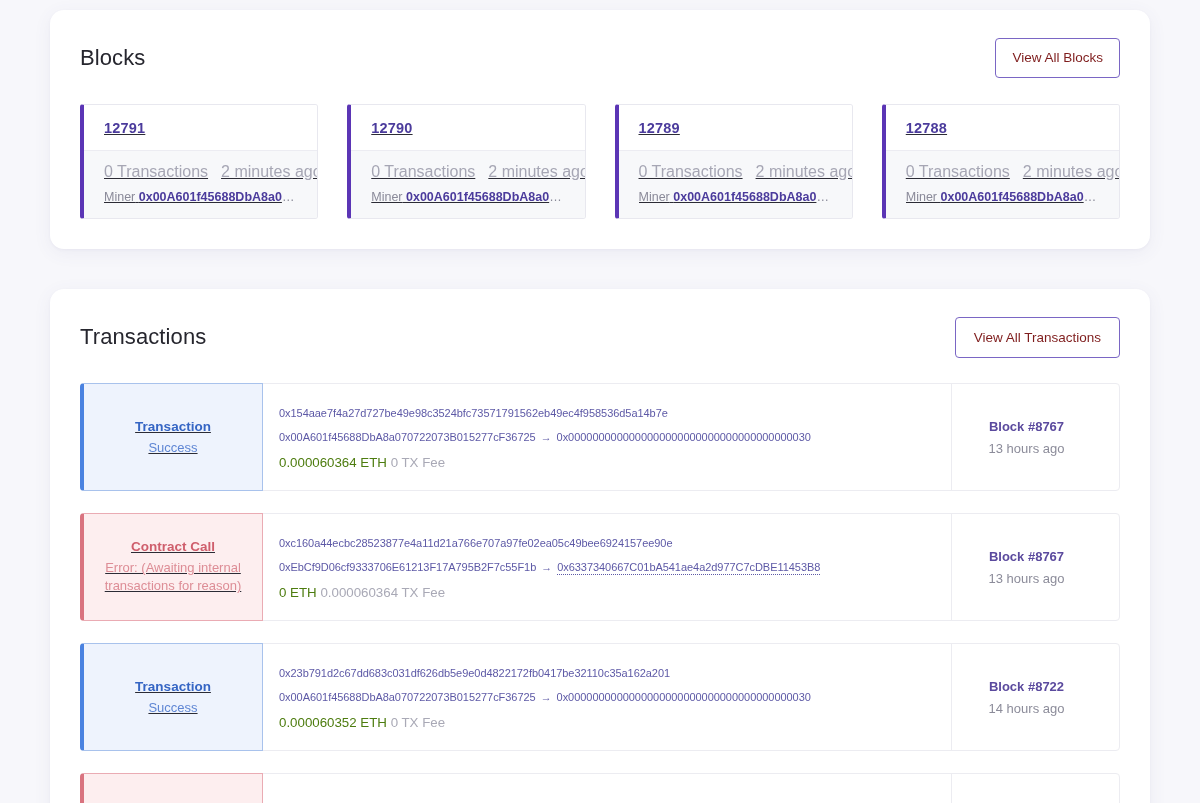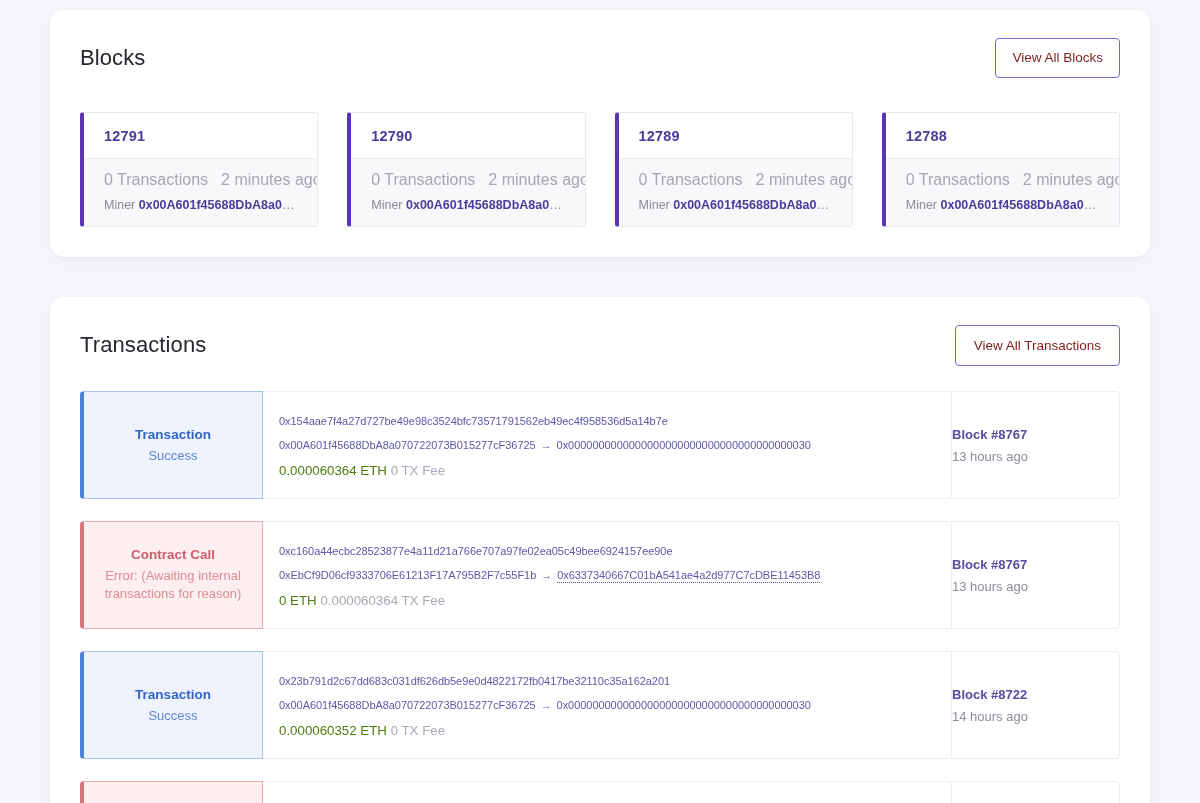--- a/index.html
+++ b/index.html
@@ -59,21 +59,22 @@
   #blocks-panel {
     margin-top: 10px;
     padding: 28px 30px 30px 30px;
   }
 
   #blocks-panel .outline-btn { padding: 12px 16px; }
 
   .blocks-row {
     display: flex;
     gap: 29px;
-    margin-top: 34px;
+    margin-top: 26px;
+    text-decoration: underline;
   }
 
   .block-card {
     flex: 1 1 0;
     min-width: 0;
     border: 1px solid #e8e8ef;
     border-left: 4px solid #5b35b5;
     border-radius: 3px;
     overflow: hidden;
     background: #ffffff;
@@ -146,20 +147,21 @@
     width: 183px;
     flex: 0 0 183px;
     margin: -1px 0 -1px -1px;
     border-radius: 4px 0 0 4px;
     display: flex;
     flex-direction: column;
     align-items: center;
     justify-content: center;
     text-align: center;
     padding: 18px 12px;
+    text-decoration: underline;
   }
 
   .tx-badge.success {
     background: #eef3fd;
     border: 1px solid #a8c2ec;
     border-left: 4px solid #4a82e0;
   }
   .tx-badge.success .badge-title {
     color: #3565c4;
     font-weight: bold;
@@ -223,21 +225,21 @@
   }
   .tx-value-line .amount { color: #4d7c0f; }
   .tx-value-line .fee { color: #a9a9b6; }
 
   .tx-side {
     flex: 0 0 168px;
     width: 168px;
     border-left: 1px solid #ececf1;
     display: flex;
     flex-direction: column;
-    align-items: flex-start;
+    align-items: center;
     justify-content: center;
     padding: 0 18px 0 0;
     text-align: right;
   }
 
   .tx-block {
     font-size: 13px;
     font-weight: bold;
     color: #5b4a9e;
     margin-bottom: 7px;

